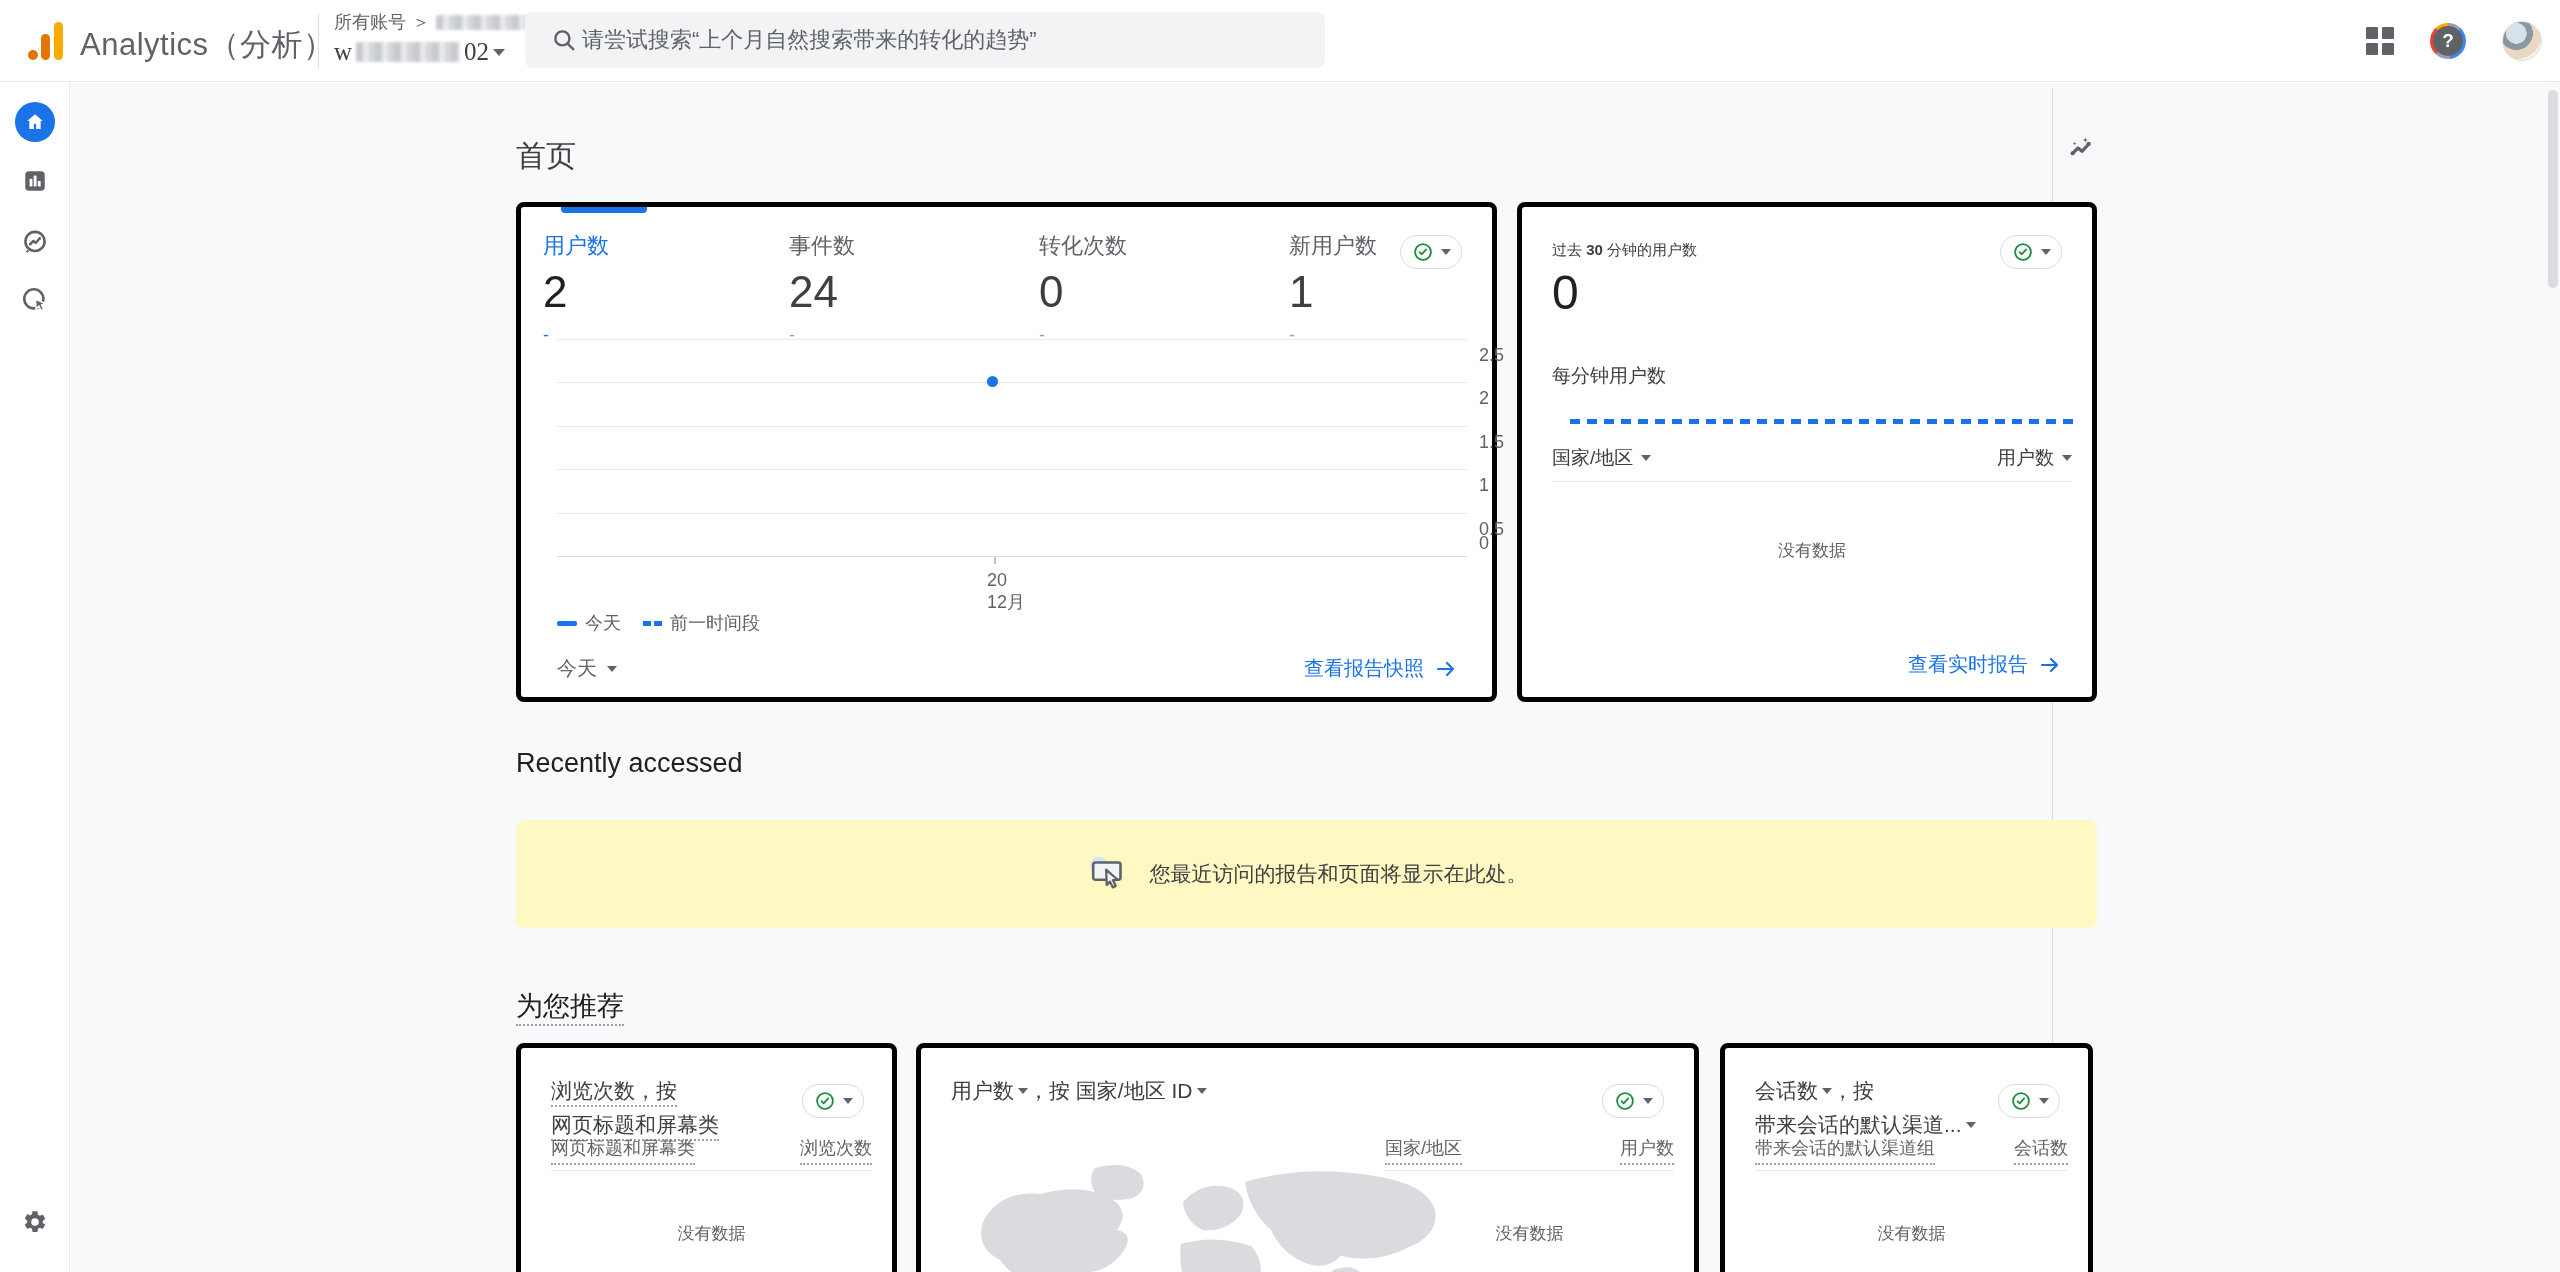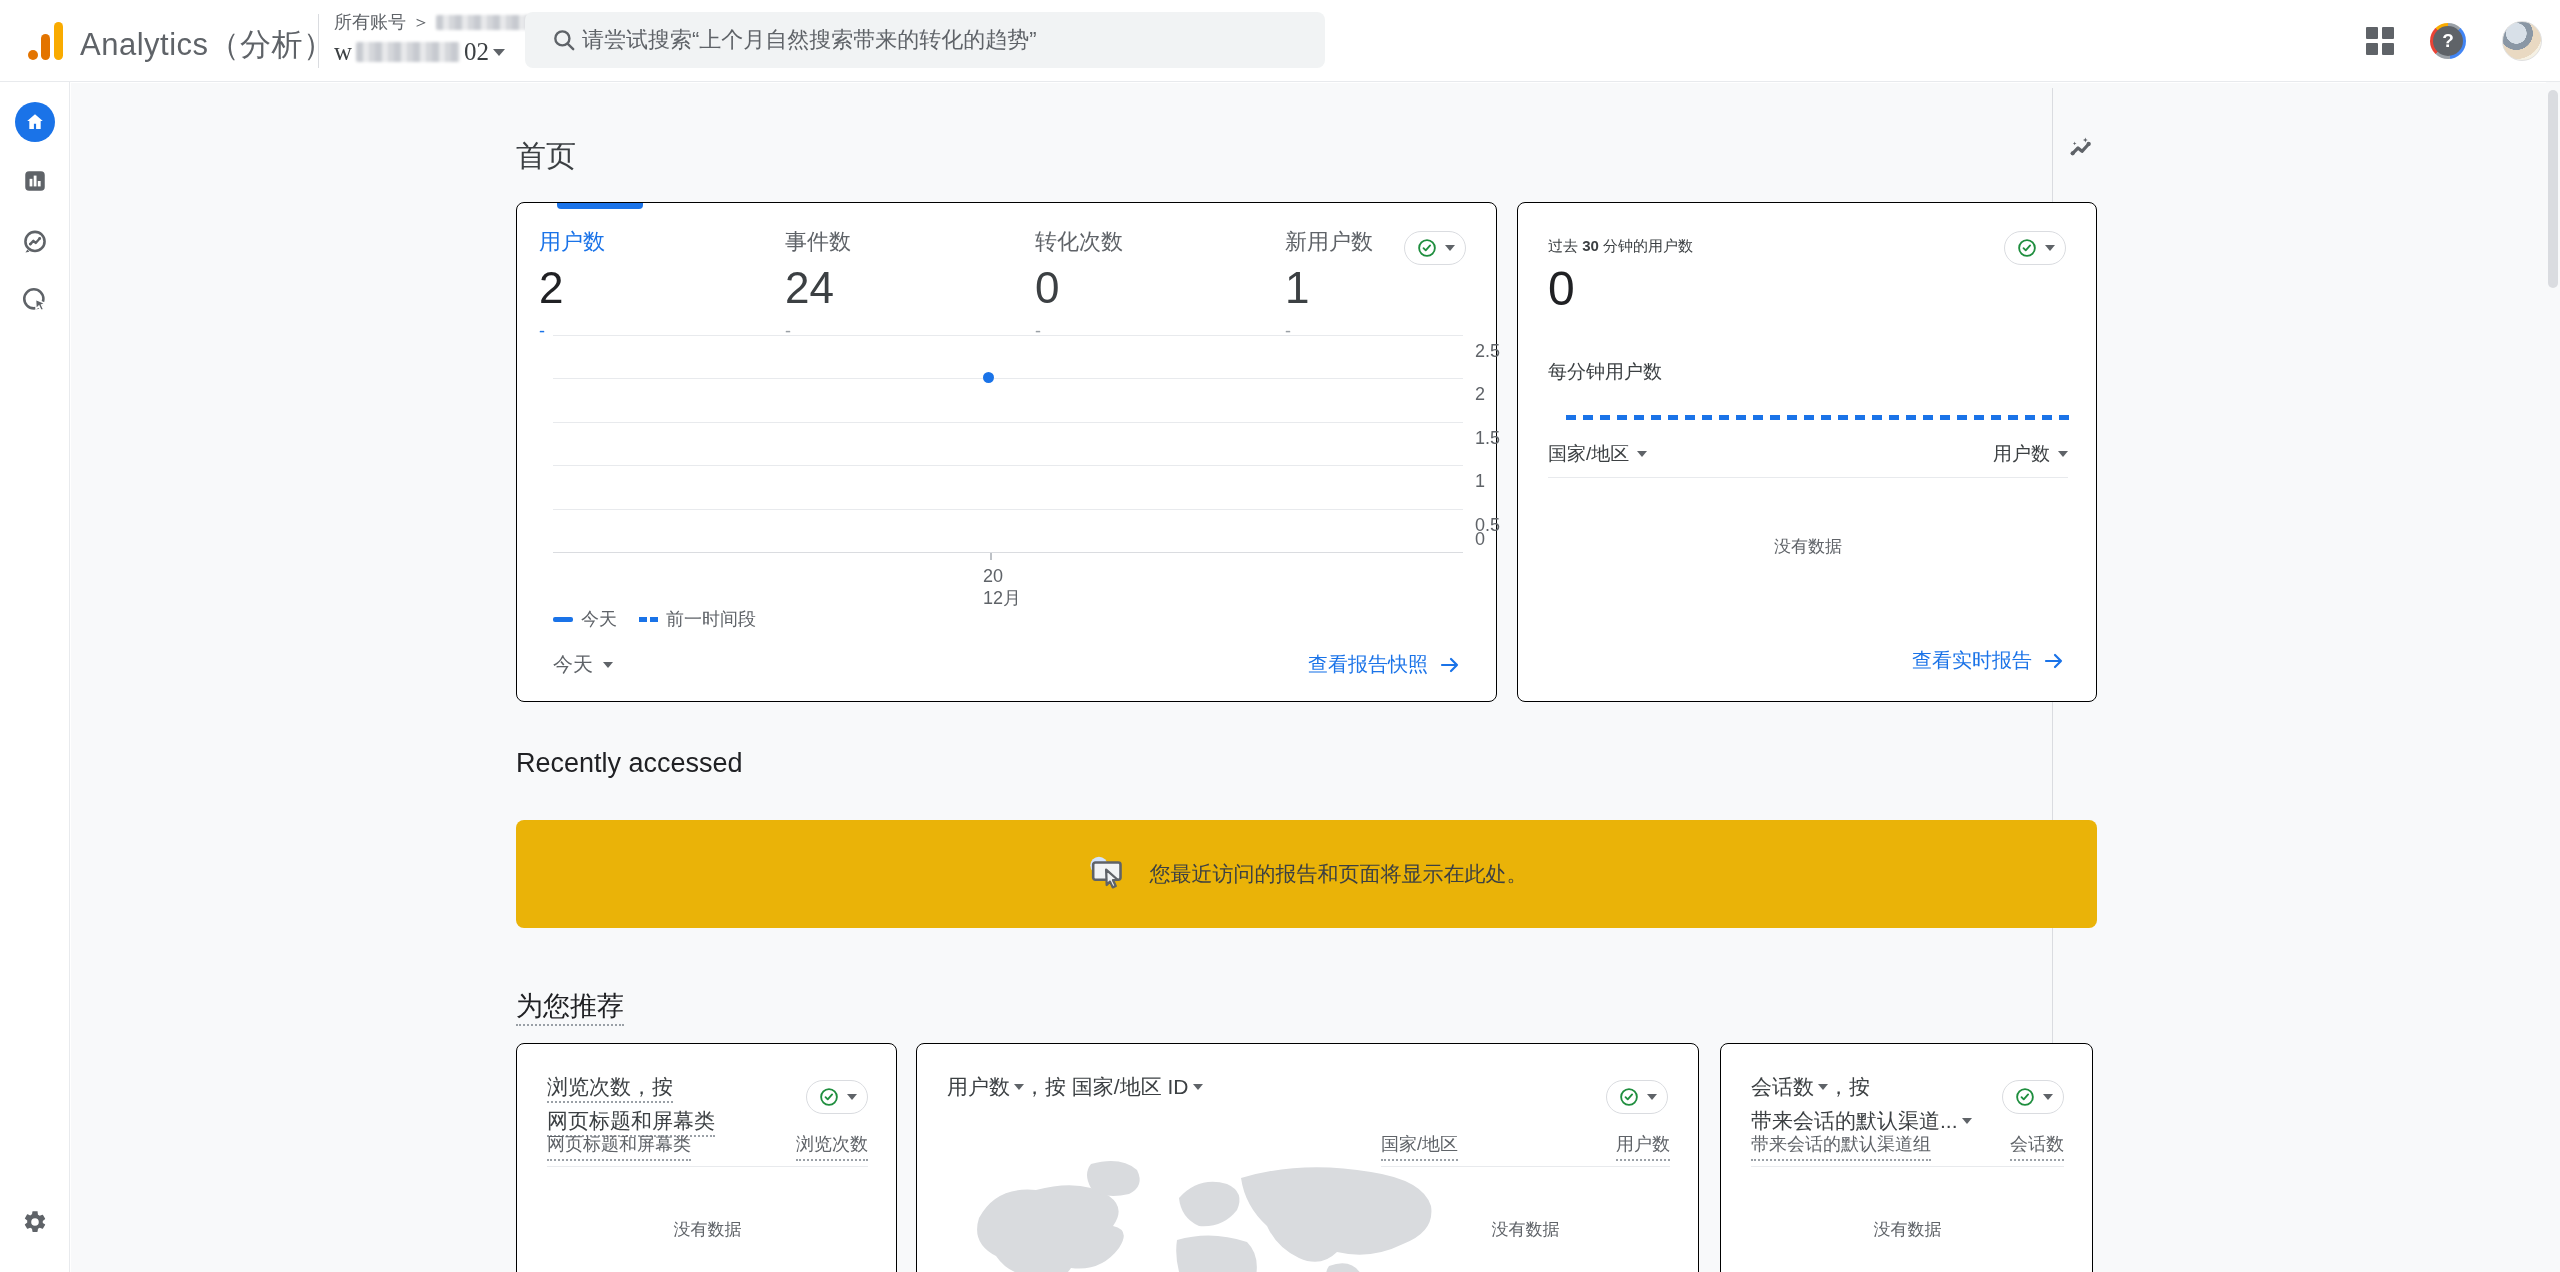--- a/index.html
+++ b/index.html
@@ -51,21 +51,21 @@
   .home-circle { width:40px; height:40px; border-radius:50%; background:#1a73e8; display:flex;
                  align-items:center; justify-content:center; }
 
   
   .content-bg { position:absolute; left:71px; top:83px; width:2475px; height:1189px; background:#f8f9fa; }
   .insights-rail-divider { position:absolute; left:2052px; top:88px; width:1px; height:1184px; background:#dadce0; z-index:1; }
   .page-title { position:absolute; left:516px; top:136px; font-size:30px; color:#3c4043; z-index:2; }
   .insights-btn { position:absolute; left:2062px; top:128px; width:40px; height:40px; display:flex;
                   align-items:center; justify-content:center; cursor:pointer; z-index:2; }
 
-  .card { position:absolute; background:#fff; border:1px solid #000000; border-radius:8px; z-index:2; }
+  .card { position:absolute; background:#fff; border:5px solid #000000; border-radius:8px; z-index:2; }
   .pill { position:absolute; width:62px; height:34px; border:1px solid #dadce0; border-radius:17px; background:#fff;
           display:flex; align-items:center; justify-content:center; gap:7px; cursor:pointer; }
 
   
   #overview-card { left:516px; top:202px; width:981px; height:500px; }
   .tab-indicator { position:absolute; left:40px; top:0; width:86px; height:6px; background:#1a73e8; border-radius:0 0 4px 4px; }
   .metric { position:absolute; top:24px; cursor:pointer; }
   .metric .m-label { font-size:22px; color:#5f6368; }
   .metric.sel .m-label { color:#1a73e8; }
   .metric .m-value { margin-top:6px; font-size:44px; color:#3c4043; }
@@ -101,21 +101,21 @@
   .rt-headers { position:absolute; left:30px; top:238px; width:520px; display:flex;
                 justify-content:space-between; font-size:19px; color:#3c4043; }
   .th-cell { display:flex; align-items:center; gap:8px; cursor:pointer; }
   .rt-divider { position:absolute; left:30px; top:274px; width:520px; height:1px; background:#e8eaed; }
   .no-data { font-size:17px; color:#5f6368;margin-top:36px; }
   #rt-empty { position:absolute; left:0; top:296px; width:580px; text-align:center; }
   #realtime-link { right:30px; top:444px; }
 
   
   .recently-heading { position:absolute; left:516px; top:748px; font-size:27px; color:#202124; z-index:2; }
-  .recently-box { position:absolute; left:516px; top:820px; width:1581px; height:108px; background:#eab308;
+  .recently-box { position:absolute; left:516px; top:820px; width:1581px; height:108px; background:#fef9c3;
                   border-radius:8px; display:flex; align-items:center; justify-content:center; gap:18px; z-index:2; }
   .recently-msg { font-size:21px; color:#3c4043; }
 
   
   .rec-heading { position:absolute; left:516px; top:988px; font-size:27px; color:#202124; z-index:2; }
   .dotted { border-bottom:2px dotted #9aa0a6; padding-bottom:3px; }
   .rec-card { top:1043px; height:300px; }
   #rec-card-1 { left:516px;  width:381px; }
   #rec-card-2 { left:916px;  width:783px; }
   #rec-card-3 { left:1720px; width:373px; }

